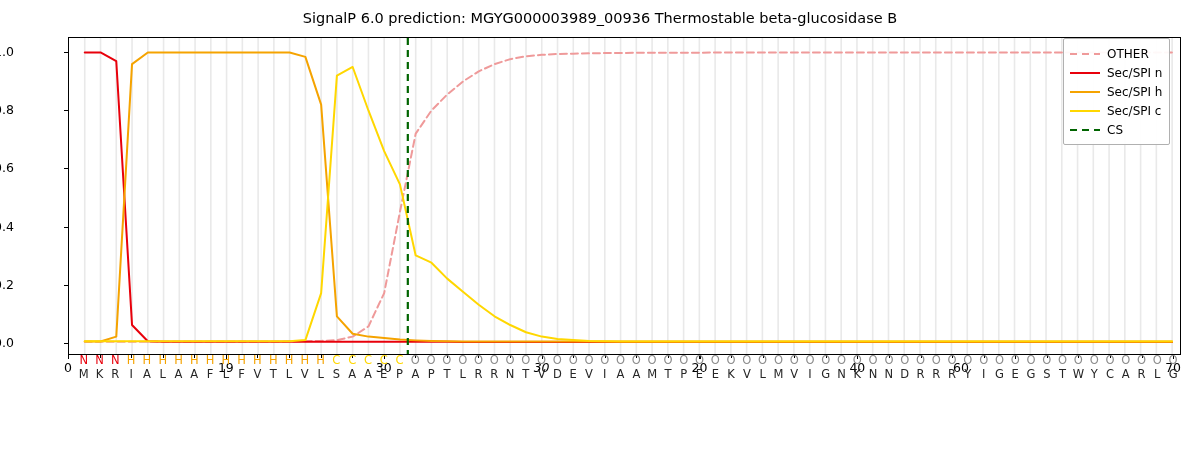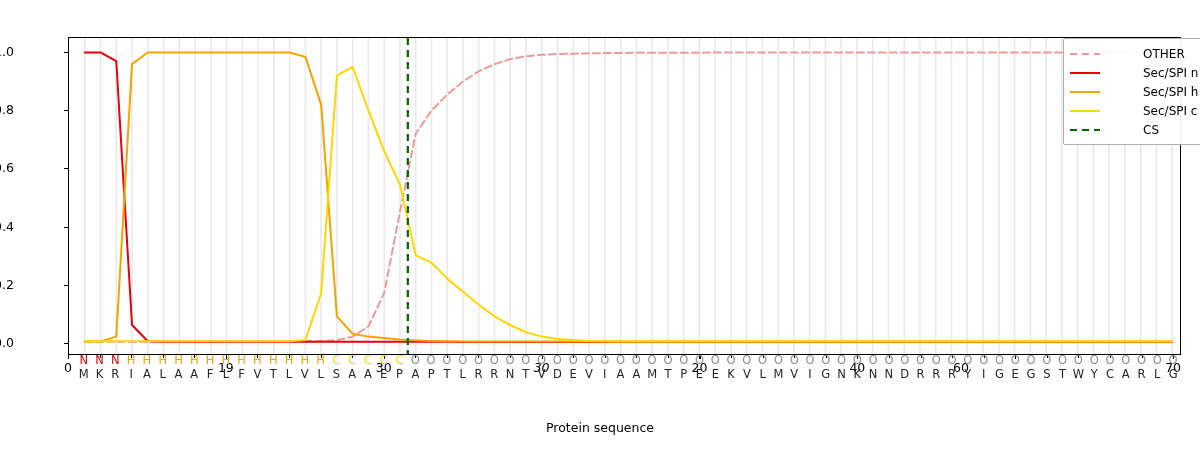--- a/index.html
+++ b/index.html
@@ -58,27 +58,28 @@
     position:absolute;left:1063px;top:38px;
     border:0.9px solid #b0b0b0;background:rgba(255,255,255,0.93);
     border-radius:2px;padding:5px 7px 5px 6px;
     font-size:12px;color:#000;
   }
   .legrow{display:flex;align-items:center;height:19px;}
   .legsample{width:30px;height:11px;position:relative;margin-right:7px;flex:none;}
   .legline{position:absolute;top:5px;left:0;width:30px;height:2.0px;}
   .legdash{position:absolute;top:5px;left:0;width:30px;height:2.0px;
     background-image:repeating-linear-gradient(90deg,currentColor 0,currentColor 7px,transparent 7px,transparent 12px);}
-  .leglabel{white-space:nowrap;margin-left:36px;}
+  .leglabel{white-space:nowrap;}
 </style>
 </head>
 <body>
 
 <div id="fig">
 
+  <div id="title">SignalP 6.0 prediction: MGYG000003989_00936 Thermostable beta-glucosidase B</div>
 
   <div id="plot">
     <svg id="gridlayer" viewBox="0 0 1113 318" preserveAspectRatio="none">
         <line x1="15.787234042553191" x2="15.787234042553191" y1="0" y2="318" stroke="#e9e9e9" stroke-width="1.6" vector-effect="non-scaling-stroke"></line>
         <line x1="31.574468085106382" x2="31.574468085106382" y1="0" y2="318" stroke="#e9e9e9" stroke-width="1.6" vector-effect="non-scaling-stroke"></line>
         <line x1="47.361702127659576" x2="47.361702127659576" y1="0" y2="318" stroke="#e9e9e9" stroke-width="1.6" vector-effect="non-scaling-stroke"></line>
         <line x1="63.148936170212764" x2="63.148936170212764" y1="0" y2="318" stroke="#e9e9e9" stroke-width="1.6" vector-effect="non-scaling-stroke"></line>
         <line x1="78.93617021276596" x2="78.93617021276596" y1="0" y2="318" stroke="#e9e9e9" stroke-width="1.6" vector-effect="non-scaling-stroke"></line>
         <line x1="94.72340425531915" x2="94.72340425531915" y1="0" y2="318" stroke="#e9e9e9" stroke-width="1.6" vector-effect="non-scaling-stroke"></line>
         <line x1="110.51063829787235" x2="110.51063829787235" y1="0" y2="318" stroke="#e9e9e9" stroke-width="1.6" vector-effect="non-scaling-stroke"></line>
@@ -148,21 +149,20 @@
       </svg>
     <svg id="datalayer" viewBox="0 0 1113 318" preserveAspectRatio="none">
         <polyline points="15.79,305.75 31.57,305.75 47.36,305.75 63.15,305.75 78.94,305.75 94.72,305.75 110.51,305.75 126.30,305.75 142.09,305.75 157.87,305.75 173.66,305.75 189.45,305.75 205.23,305.75 221.02,305.46 236.81,305.16 252.60,304.87 268.38,304.00 284.17,300.50 299.96,290.28 315.74,256.73 331.53,175.05 347.32,96.28 363.11,72.94 378.89,56.89 394.68,43.76 410.47,33.55 426.26,26.26 442.04,21.30 457.83,18.38 473.62,16.92 489.40,16.05 505.19,15.75 520.98,15.46 536.77,15.17 552.55,15.17 568.34,14.88 584.13,14.88 599.91,14.88 615.70,14.88 631.49,14.88 647.28,14.59 663.06,14.59 678.85,14.59 694.64,14.59 710.43,14.59 726.21,14.59 742.00,14.59 757.79,14.59 773.57,14.59 789.36,14.59 805.15,14.59 820.94,14.59 836.72,14.59 852.51,14.59 868.30,14.59 884.09,14.59 899.87,14.59 915.66,14.59 931.45,14.59 947.23,14.59 963.02,14.59 978.81,14.59 994.60,14.59 1010.38,14.59 1026.17,14.59 1041.96,14.59 1057.74,14.59 1073.53,14.59 1089.32,14.59 1105.11,14.59" fill="none" stroke="#ef9a9a" stroke-width="2.0" stroke-linejoin="round" stroke-linecap="round" vector-effect="non-scaling-stroke" stroke-dasharray="7,4"></polyline>
         <polyline points="15.79,14.59 31.57,14.59 47.36,23.34 63.15,288.83 78.94,305.16 94.72,305.75 110.51,305.75 126.30,305.75 142.09,305.75 157.87,305.75 173.66,305.75 189.45,305.75 205.23,305.75 221.02,305.75 236.81,305.75 252.60,305.75 268.38,305.75 284.17,305.75 299.96,305.75 315.74,305.75 331.53,305.75 347.32,305.75 363.11,305.75 378.89,305.75 394.68,306.04 410.47,306.04 426.26,306.04 442.04,306.04 457.83,306.04 473.62,306.04 489.40,306.04 505.19,306.04 520.98,306.04 536.77,306.04 552.55,306.04 568.34,306.04 584.13,306.04 599.91,306.04 615.70,306.04 631.49,306.04 647.28,306.04 663.06,306.04 678.85,306.04 694.64,306.04 710.43,306.04 726.21,306.04 742.00,306.04 757.79,306.04 773.57,306.04 789.36,306.04 805.15,306.04 820.94,306.04 836.72,306.04 852.51,306.04 868.30,306.04 884.09,306.04 899.87,306.04 915.66,306.04 931.45,306.04 947.23,306.04 963.02,306.04 978.81,306.04 994.60,306.04 1010.38,306.04 1026.17,306.04 1041.96,306.04 1057.74,306.04 1073.53,306.04 1089.32,306.04 1105.11,306.04" fill="none" stroke="#e8000b" stroke-width="2.0" stroke-linejoin="round" stroke-linecap="round" vector-effect="non-scaling-stroke"></polyline>
         <polyline points="15.79,305.46 31.57,305.46 47.36,300.50 63.15,26.26 78.94,14.59 94.72,14.59 110.51,14.59 126.30,14.59 142.09,14.59 157.87,14.59 173.66,14.59 189.45,14.59 205.23,14.59 221.02,14.59 236.81,18.96 252.60,67.10 268.38,280.07 284.17,297.58 299.96,300.50 315.74,301.95 331.53,303.41 347.32,304.29 363.11,304.87 378.89,305.16 394.68,305.46 410.47,305.46 426.26,305.46 442.04,305.46 457.83,305.46 473.62,305.46 489.40,305.46 505.19,305.46 520.98,305.46 536.77,305.46 552.55,305.46 568.34,305.46 584.13,305.46 599.91,305.46 615.70,305.46 631.49,305.46 647.28,305.46 663.06,305.46 678.85,305.46 694.64,305.46 710.43,305.46 726.21,305.46 742.00,305.46 757.79,305.46 773.57,305.46 789.36,305.46 805.15,305.46 820.94,305.46 836.72,305.46 852.51,305.46 868.30,305.46 884.09,305.46 899.87,305.46 915.66,305.46 931.45,305.46 947.23,305.46 963.02,305.46 978.81,305.46 994.60,305.46 1010.38,305.46 1026.17,305.46 1041.96,305.46 1057.74,305.46 1073.53,305.46 1089.32,305.46 1105.11,305.46" fill="none" stroke="#f5a300" stroke-width="2.0" stroke-linejoin="round" stroke-linecap="round" vector-effect="non-scaling-stroke"></polyline>
         <polyline points="15.79,305.16 31.57,305.16 47.36,305.16 63.15,305.16 78.94,305.16 94.72,305.16 110.51,305.16 126.30,305.16 142.09,305.16 157.87,305.16 173.66,305.16 189.45,305.16 205.23,305.16 221.02,305.16 236.81,304.00 252.60,256.73 268.38,37.93 284.17,29.17 299.96,72.94 315.74,113.78 331.53,147.33 347.32,218.81 363.11,226.10 378.89,242.15 394.68,255.28 410.47,268.40 426.26,280.07 442.04,288.83 457.83,296.12 473.62,300.50 489.40,302.83 505.19,304.00 520.98,304.87 536.77,305.16 552.55,305.46 568.34,305.46 584.13,305.46 599.91,305.46 615.70,305.46 631.49,305.46 647.28,305.46 663.06,305.46 678.85,305.46 694.64,305.46 710.43,305.46 726.21,305.46 742.00,305.46 757.79,305.46 773.57,305.46 789.36,305.46 805.15,305.46 820.94,305.46 836.72,305.46 852.51,305.46 868.30,305.46 884.09,305.46 899.87,305.46 915.66,305.46 931.45,305.46 947.23,305.46 963.02,305.46 978.81,305.46 994.60,305.46 1010.38,305.46 1026.17,305.46 1041.96,305.46 1057.74,305.46 1073.53,305.46 1089.32,305.46 1105.11,305.46" fill="none" stroke="#ffd700" stroke-width="2.0" stroke-linejoin="round" stroke-linecap="round" vector-effect="non-scaling-stroke"></polyline>
         <line x1="339.4255319148936" x2="339.4255319148936" y1="0" y2="318" stroke="#006400" stroke-width="2.2" stroke-dasharray="7,5" vector-effect="non-scaling-stroke"></line>
       </svg>
   </div>
 
-  <div id="xlabel">Protein sequence</div>
 
   <div id="yticks">
       <div class="ytick" style="top: 343.33px;">0.0</div>
       <div class="ytickmark" style="top: 343.33px;"></div>
       <div class="ytick" style="top: 284.982px;">0.2</div>
       <div class="ytickmark" style="top: 284.982px;"></div>
       <div class="ytick" style="top: 226.633px;">0.4</div>
       <div class="ytickmark" style="top: 226.633px;"></div>
       <div class="ytick" style="top: 168.284px;">0.6</div>
       <div class="ytickmark" style="top: 168.284px;"></div>

